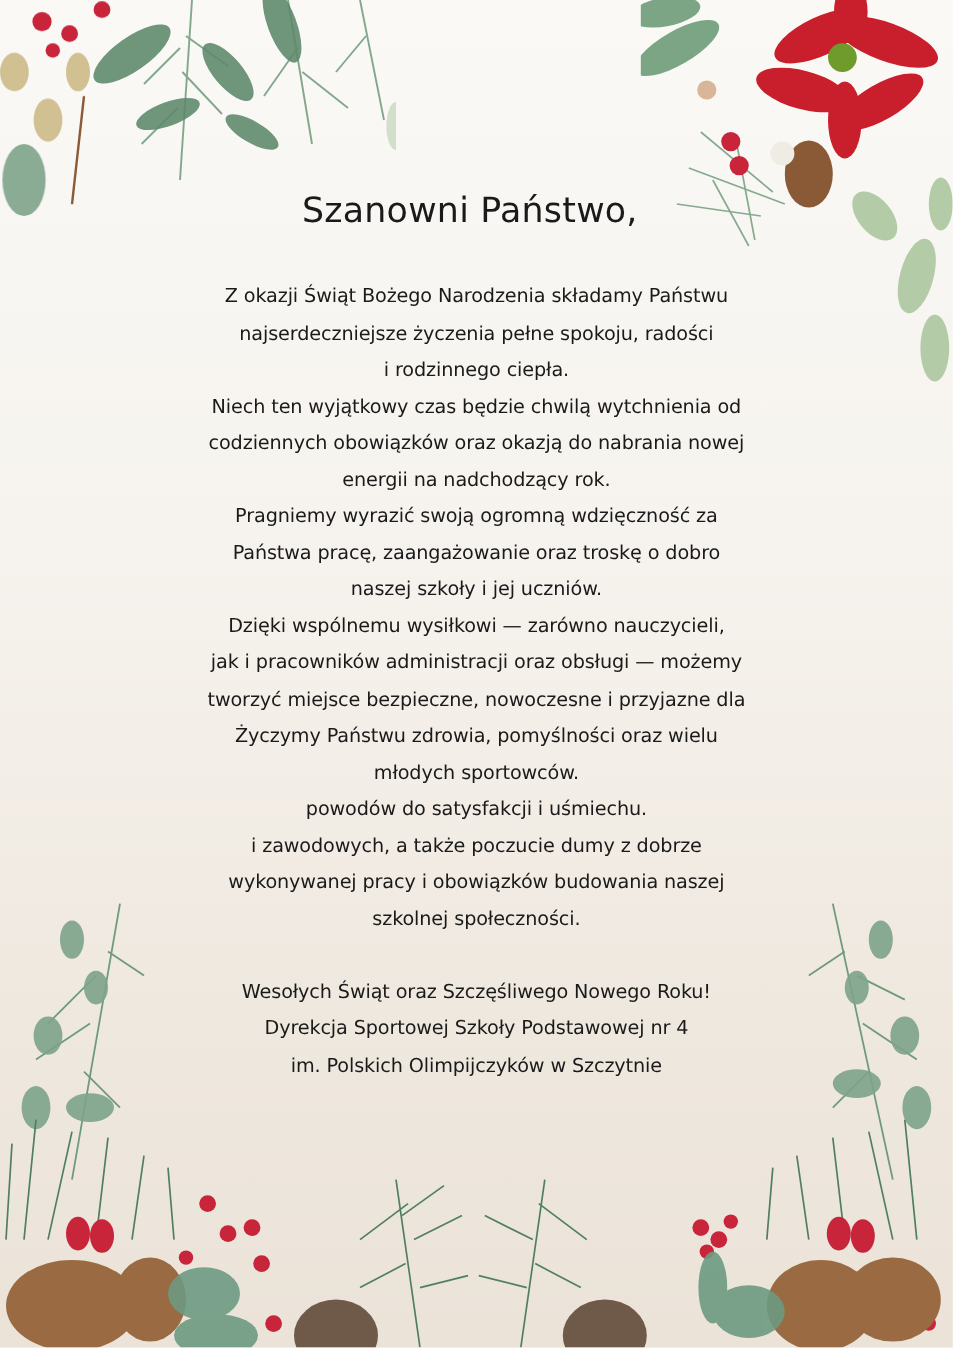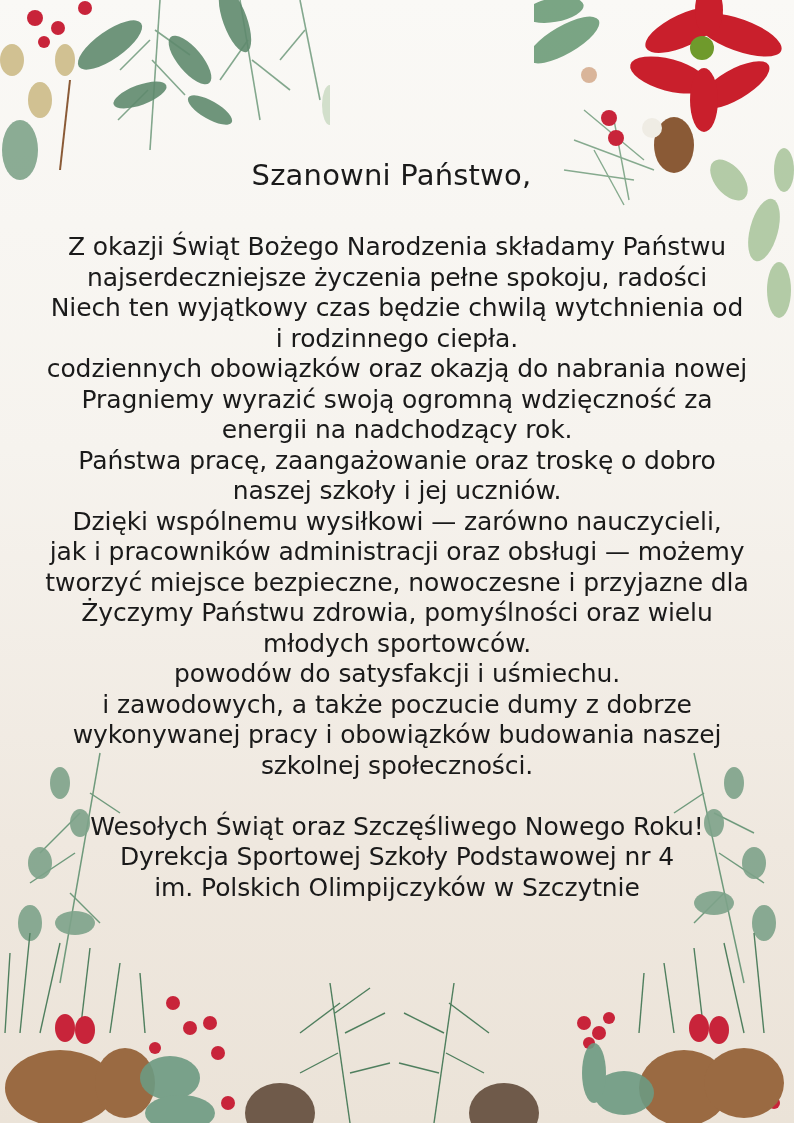--- a/index.html
+++ b/index.html
@@ -13,21 +13,21 @@
     .deco { position: absolute; pointer-events: none; }
     .content {
       position: absolute; left: 0; right: 0; top: 148px;
       text-align: center;
     }
     .greeting {
       font-size: 29px; font-weight: 400; margin: 0 11px 30px 0; letter-spacing: 0.2px;
       line-height: 54px;
     }
     .body-lines, .closing-lines { margin: 0; padding: 0; list-style: none; }
-    .line { font-size: 25px; line-height: 30.5px; white-space: nowrap; letter-spacing: -0.1px; }
+    .line { font-size: 16px; line-height: 30.5px; white-space: nowrap; letter-spacing: -0.1px; }
     .closing-lines { margin-top: 30.5px; text-align: center; }
   </style>
 </head>
 <body>
 
 <div class="page">
 
   <svg class="deco" style="left:0;top:0" width="330" height="190" viewBox="0 0 330 190">
     <g stroke="#6f9a7c" stroke-width="1.6" fill="none" opacity="0.85">
       <path d="M160 0 L150 150"></path>
@@ -209,25 +209,25 @@
       <path d="M52 320 L90 340"></path>
         <path d="M45 340 L5 330"></path>
     </g>
   </svg>
 
   <div class="content">
     <h1 class="greeting">Szanowni Państwo,</h1>
     <ul class="body-lines">
       <li class="line">Z okazji Świąt Bożego Narodzenia składamy Państwu</li>
       <li class="line">najserdeczniejsze życzenia pełne spokoju, radości</li>
+      <li class="line">i rodzinnego ciepła.</li>
       <li class="line">Niech ten wyjątkowy czas będzie chwilą wytchnienia od</li>
-      <li class="line">i rodzinnego ciepła.</li>
       <li class="line">codziennych obowiązków oraz okazją do nabrania nowej</li>
+      <li class="line">energii na nadchodzący rok.</li>
       <li class="line">Pragniemy wyrazić swoją ogromną wdzięczność za</li>
-      <li class="line">energii na nadchodzący rok.</li>
       <li class="line">Państwa pracę, zaangażowanie oraz troskę o dobro</li>
       <li class="line">naszej szkoły i jej uczniów.</li>
       <li class="line">Dzięki wspólnemu wysiłkowi — zarówno nauczycieli,</li>
       <li class="line">jak i pracowników administracji oraz obsługi — możemy</li>
       <li class="line">tworzyć miejsce bezpieczne, nowoczesne i przyjazne dla</li>
       <li class="line">Życzymy Państwu zdrowia, pomyślności oraz wielu</li>
       <li class="line">młodych sportowców.</li>
       <li class="line">powodów do satysfakcji i uśmiechu.</li>
       <li class="line">i zawodowych, a także poczucie dumy z dobrze</li>
       <li class="line">wykonywanej pracy i obowiązków budowania naszej</li>

